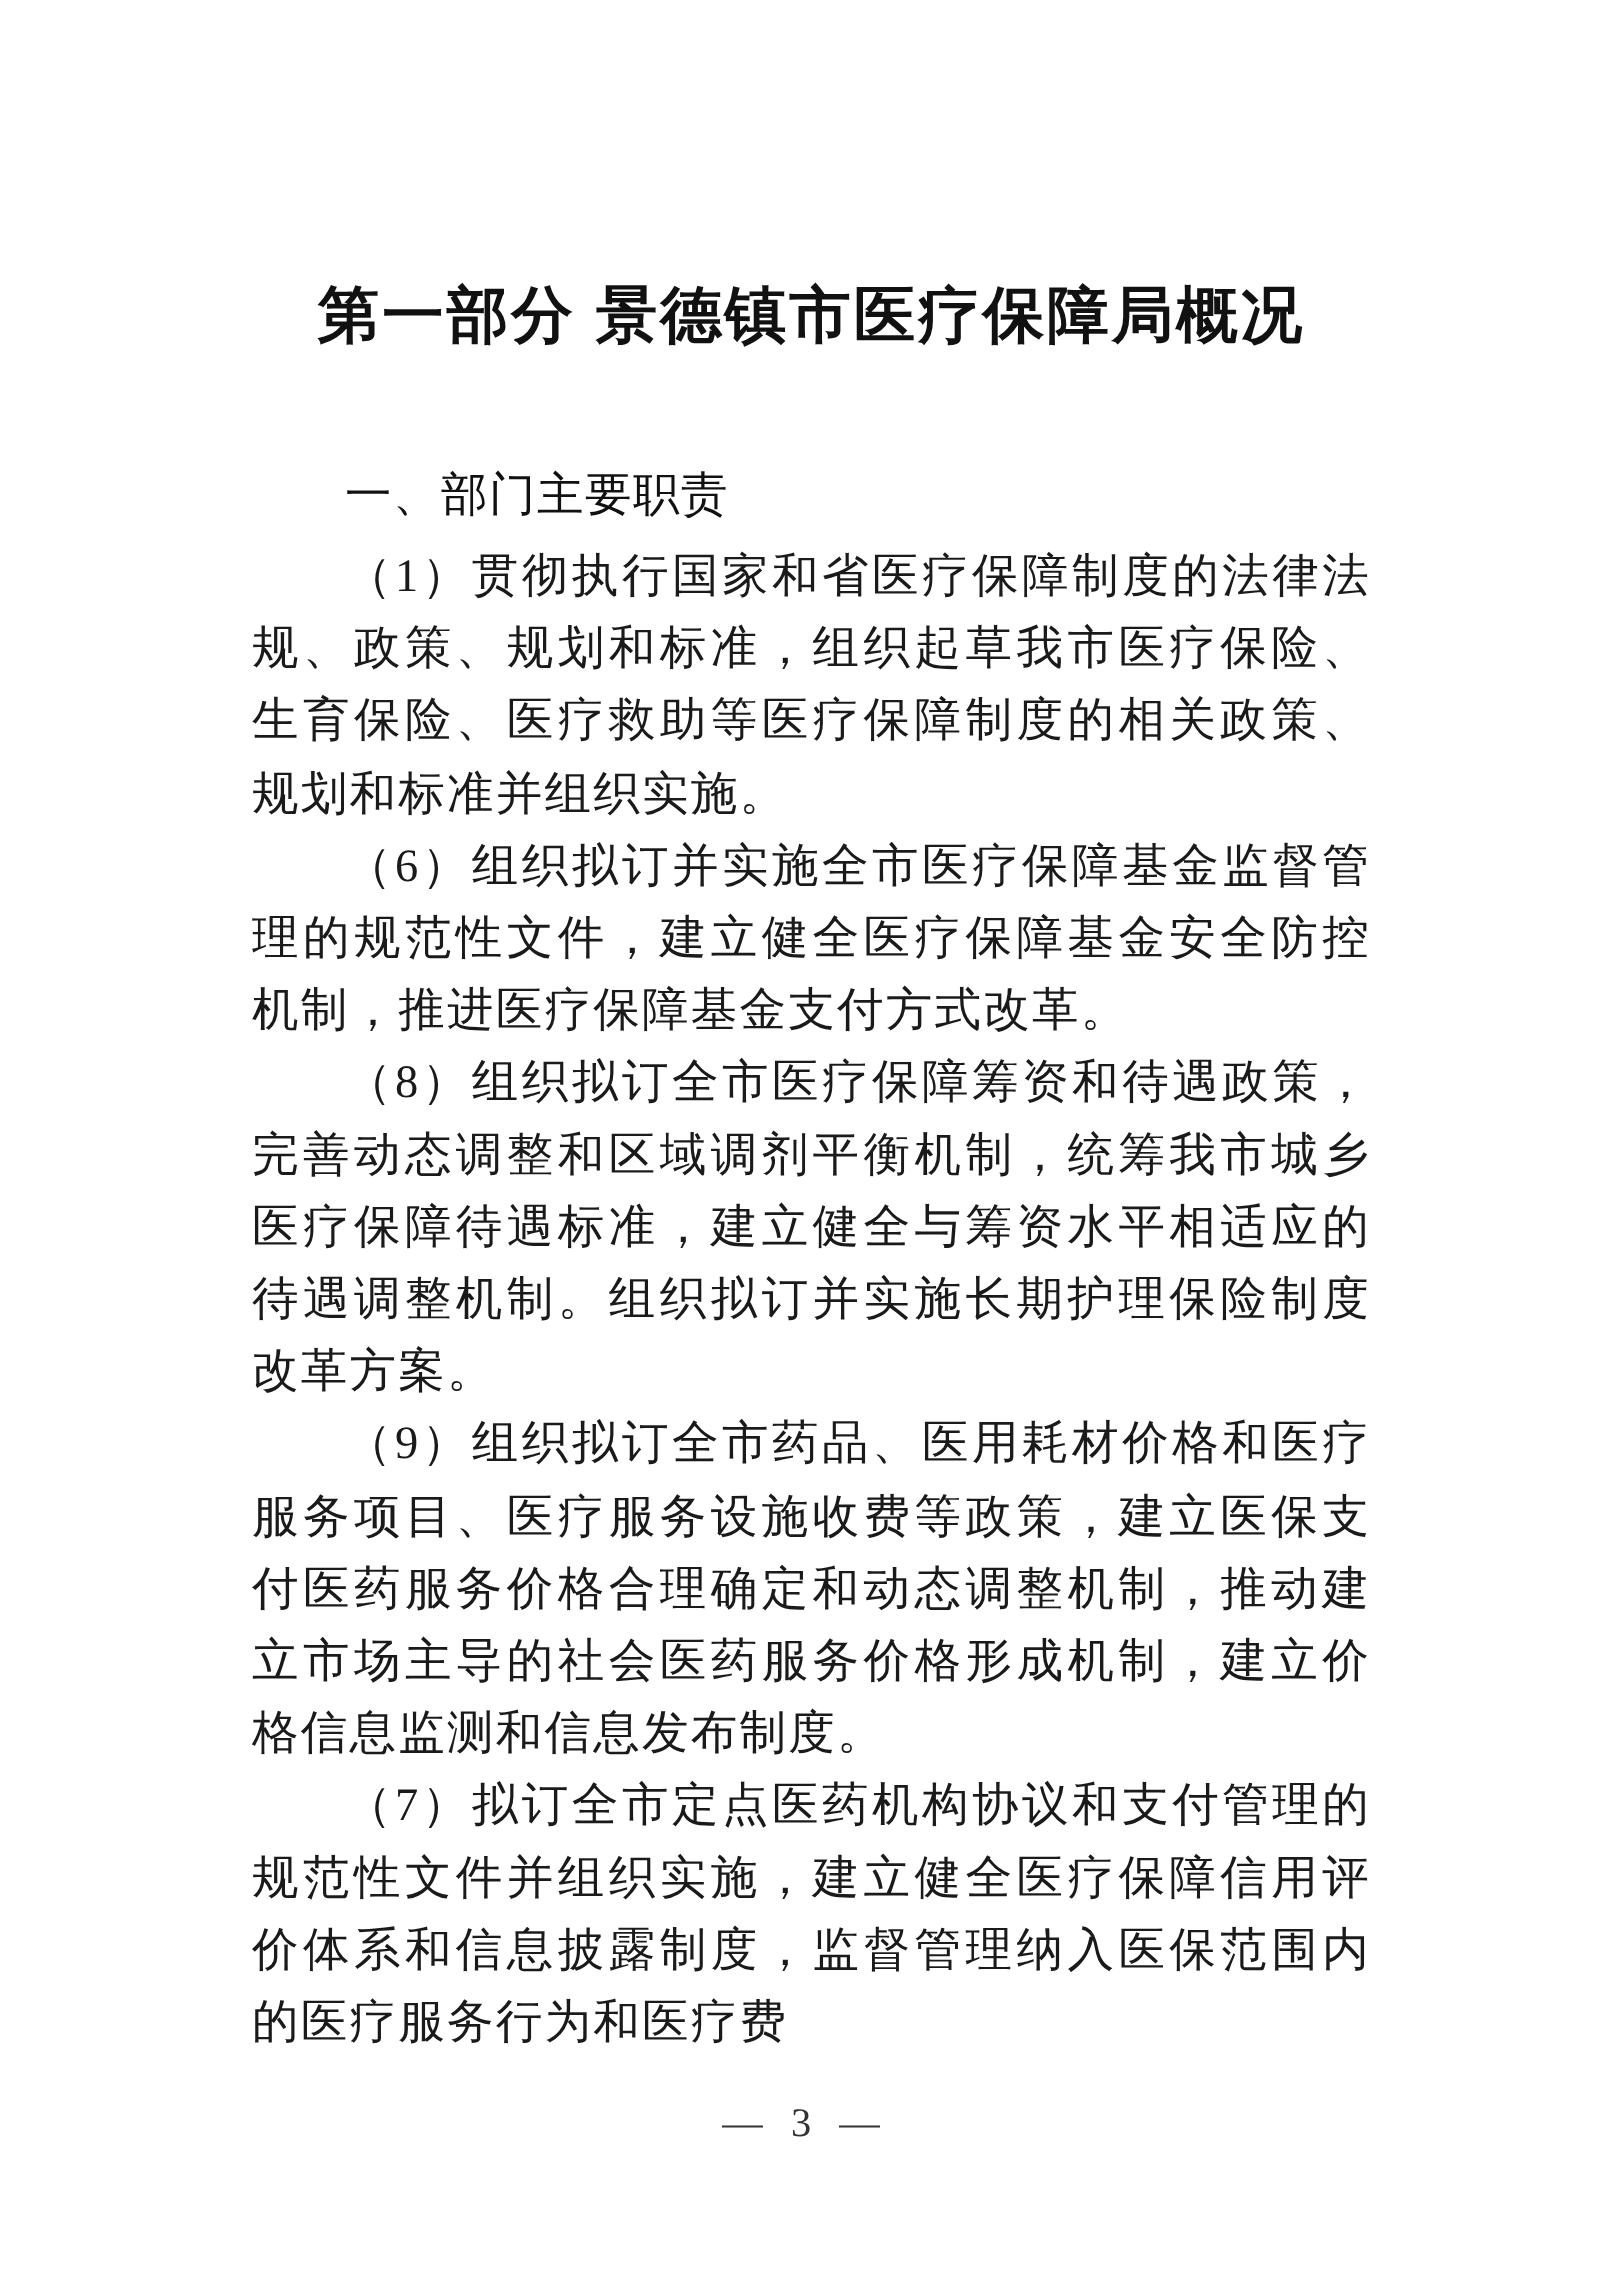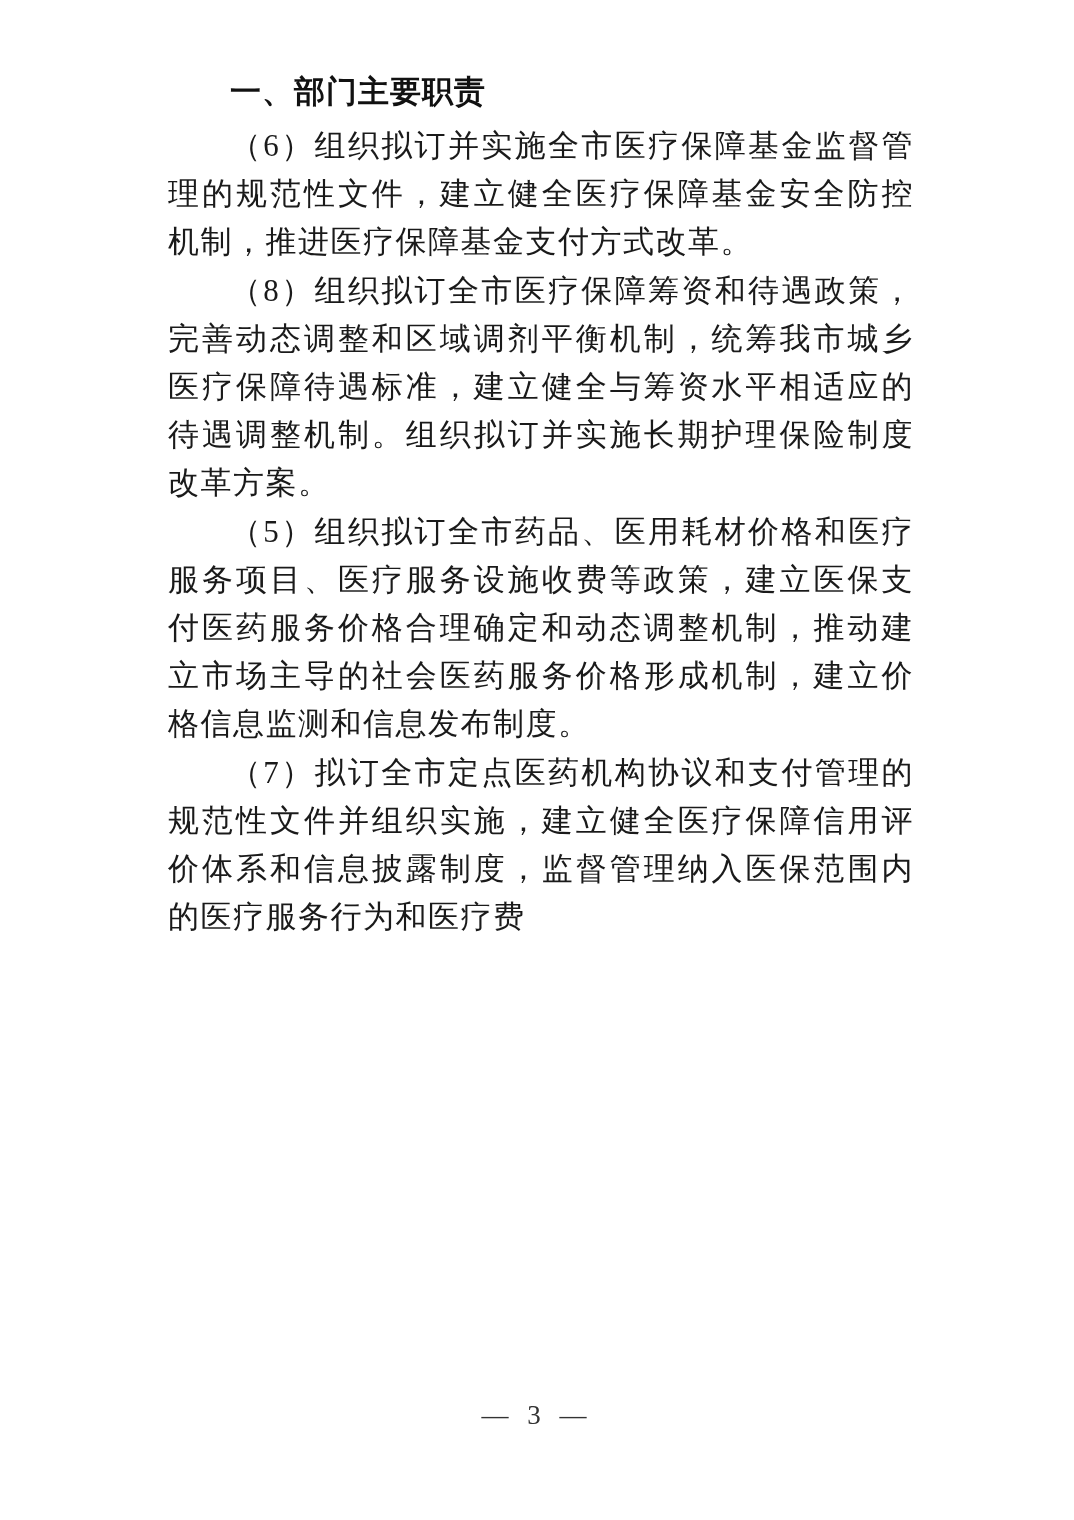--- a/index.html
+++ b/index.html
@@ -31,21 +31,21 @@
     font-size: 41px;
     line-height: 56px;
     letter-spacing: 2px;
     color: #111111;
     white-space: nowrap;
   }
   .section-heading {
     margin-top: 68px;
     padding-left: 62px; 
     font-family: "Liberation Sans", "DejaVu Sans", sans-serif;
-    font-weight: 700;
+    font-weight: 400;
     font-size: 31px;
     line-height: 48px;
     letter-spacing: 1px;
     color: #111111;
   }
   .body-text {
     margin-top: 6px;
   }
   .body-text p {
     margin: 0;
@@ -66,25 +66,27 @@
     font-size: 27px;
     letter-spacing: 6px;
     color: #333333;
   }
 </style>
 </head>
 <body>
 
 <div class="page">
   <div class="content">
+    <div class="doc-title">第一部分 景德镇市医疗保障局概况</div>
 
     <div class="section-heading">一、部门主要职责</div>
 
     <div class="body-text">
+      <p>（1）贯彻执行国家和省医疗保障制度的法律法规、政策、规划和标准，组织起草我市医疗保险、生育保险、医疗救助等医疗保障制度的相关政策、规划和标准并组织实施。</p>
       <p>（6）组织拟订并实施全市医疗保障基金监督管理的规范性文件，建立健全医疗保障基金安全防控机制，推进医疗保障基金支付方式改革。</p>
       <p>（8）组织拟订全市医疗保障筹资和待遇政策，完善动态调整和区域调剂平衡机制，统筹我市城乡医疗保障待遇标准，建立健全与筹资水平相适应的待遇调整机制。组织拟订并实施长期护理保险制度改革方案。</p>
-      <p>（5）组织拟订全市药品、医用耗材价格和医疗服务项目、医疗服务设施收费等政策，建立医保支付医药服务价格合理确定和动态调整机制，推动建立市场主导的社会医药服务价格形成机制，建立价格信息监测和信息发布制度。</p>
+      <p>（9）组织拟订全市药品、医用耗材价格和医疗服务项目、医疗服务设施收费等政策，建立医保支付医药服务价格合理确定和动态调整机制，推动建立市场主导的社会医药服务价格形成机制，建立价格信息监测和信息发布制度。</p>
       <p>（7）拟订全市定点医药机构协议和支付管理的规范性文件并组织实施，建立健全医疗保障信用评价体系和信息披露制度，监督管理纳入医保范围内的医疗服务行为和医疗费</p>
     </div>
   </div>
 
   <div class="footer">— 3 —</div>
 </div>
 
 </body></html>

